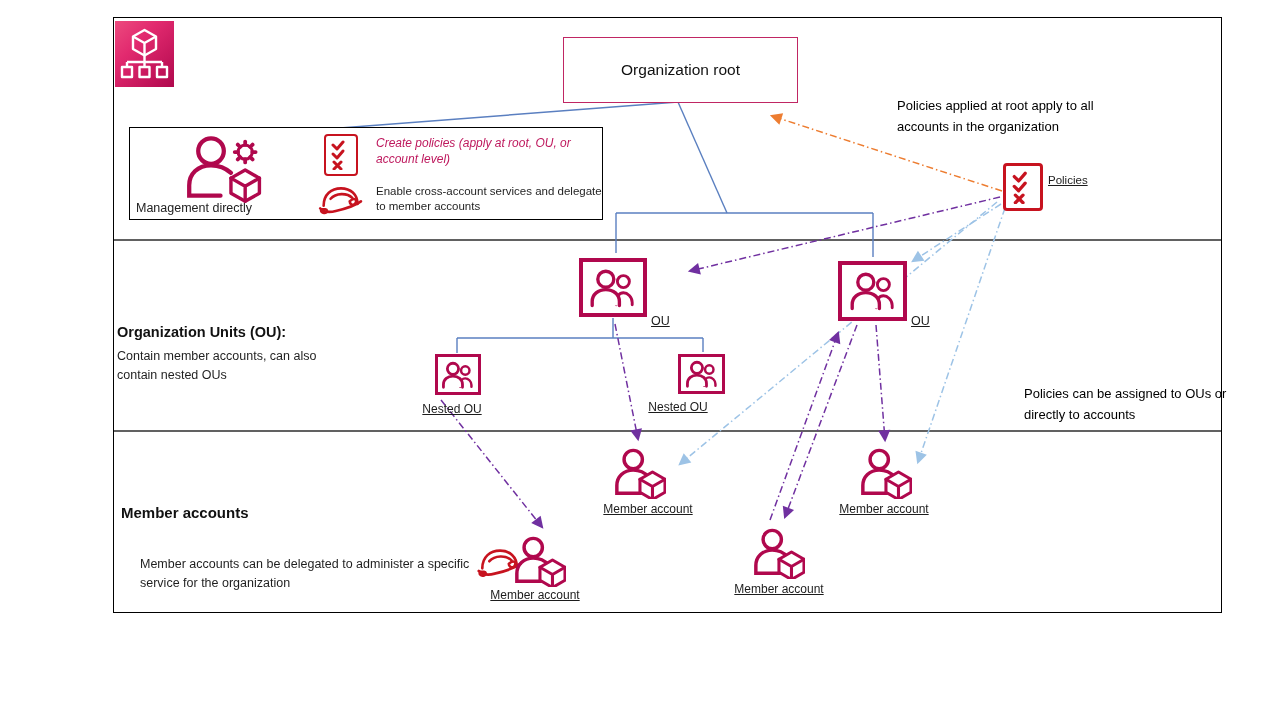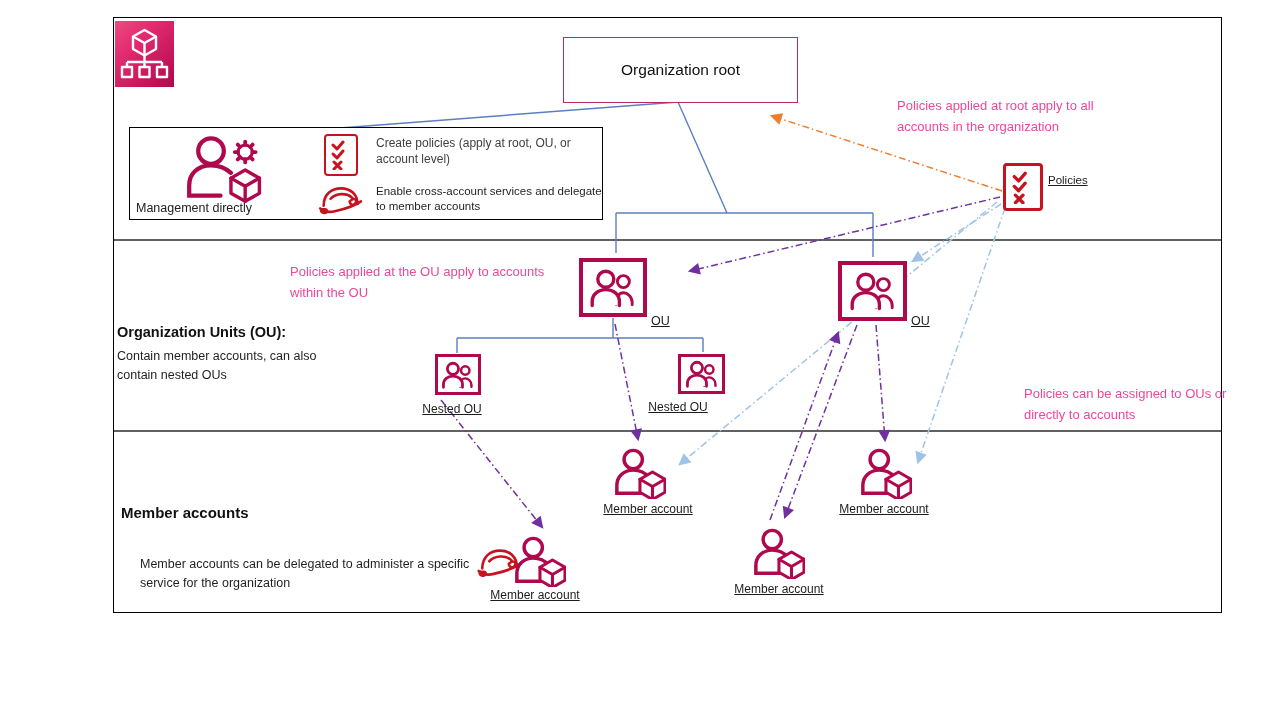--- a/index.html
+++ b/index.html
@@ -9,22 +9,22 @@
   #wires{position:absolute;left:0;top:0;z-index:1;pointer-events:none;}
   .layer{position:absolute;left:0;top:0;width:100%;height:100%;z-index:2;}
   .outer-box{left:113px;top:17px;width:1107px;height:594px;border:1.6px solid #000;}
   .org-badge{left:115px;top:21px;width:59px;height:66px;
              background:linear-gradient(135deg,#ec4b7e 0%,#e22a6f 35%,#b0084d 100%);}
   .root-box{left:563px;top:37px;width:233px;height:64px;border:1.7px solid #c02663;
             display:flex;align-items:center;justify-content:center;
             font-size:15.5px;color:#111;background:#fff;}
   .mgmt-box{left:129px;top:127px;width:472px;height:91px;border:1.4px solid #000;background:#fff;}
   .mgmt-label{left:6px;top:73px;font-size:12.5px;color:#222;}
-  .note{font-size:13px;line-height:20.5px;color:#ec4899;}
-  .small-note{font-size:12px;line-height:15.5px;color:#404040;}
+  .note{font-size:13px;line-height:20.5px;color:#000000;}
+  .small-note{font-size:12px;line-height:15.5px;color:#be185d;font-style:italic;}
   .sec-head{font-size:14.5px;color:#111;font-weight:bold;}
   .sec-desc{font-size:12.5px;line-height:18.5px;color:#1f1f1f;}
   .tag{font-size:12px;color:#1c1c1c;text-decoration:underline;}
   .ou-box{border:4px solid #b0084d;background:#fff;display:flex;align-items:center;justify-content:center;}
   .policy-rect{border:3px solid #c7131f;border-radius:4px;background:#fff;
                display:flex;align-items:center;justify-content:center;}
   .ctr{text-align:center;}
 </style>
 </head>
 <body>
@@ -145,21 +145,20 @@
         <g stroke="#c7131f" stroke-width="3" fill="none" stroke-linecap="round" stroke-linejoin="round">
           <path d="M3 5 L7 9 L13 2"></path>
           <path d="M3 14 L7 18 L13 11"></path>
           <path d="M4 22 L11 29 M11 22 L4 29"></path>
         </g>
       </svg>
     </div>
     <div class="abs tag" style="left:1048px;top:174px;font-size:11.5px">Policies</div>
 
     <div class="abs note" style="left:897px;top:96px;width:225px">Policies applied at root apply to all accounts in the organization</div>
-    <div class="abs note" style="left:290px;top:262px;width:255px">Policies applied at the OU apply to accounts within the OU</div>
     <div class="abs note" style="left:1024px;top:384px;width:205px">Policies can be assigned to OUs or directly to accounts</div>
 
     <div class="abs sec-head" style="left:117px;top:324px">Organization Units (OU):</div>
     <div class="abs sec-desc" style="left:117px;top:347px;width:240px">Contain member accounts, can also contain nested OUs</div>
 
     <div class="abs ou-box" style="left:579px;top:258px;width:60px;height:51px">
       <svg width="48" height="40" viewBox="0 0 60 50">
         <g stroke="#b0084d" fill="none" stroke-linecap="round">
           <circle cx="43" cy="17" r="7.5" stroke-width="3.6"></circle>
           <path d="M34 46 L34 43 C34 36 38 31 43 31 C48 31 54 36 54 43 L54 46" stroke-width="3.6"></path>

